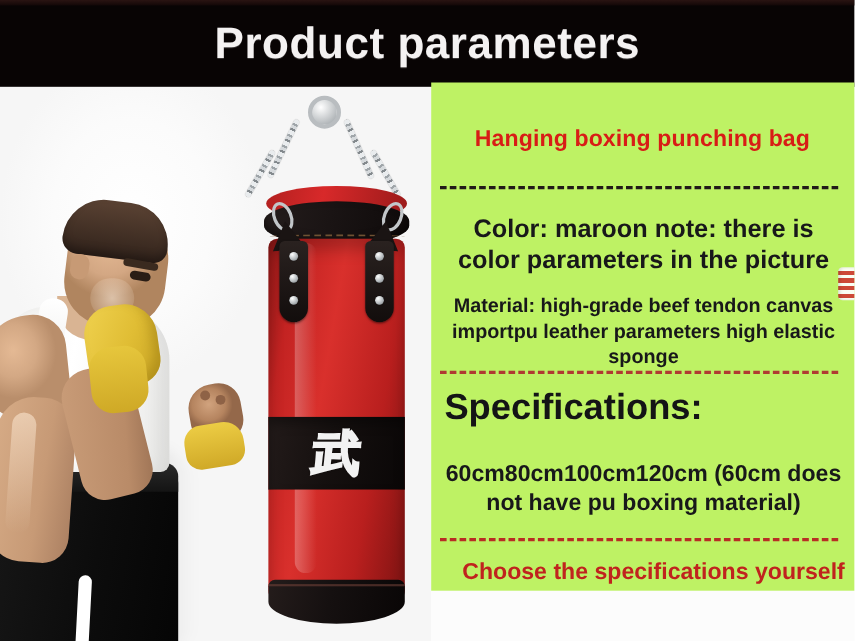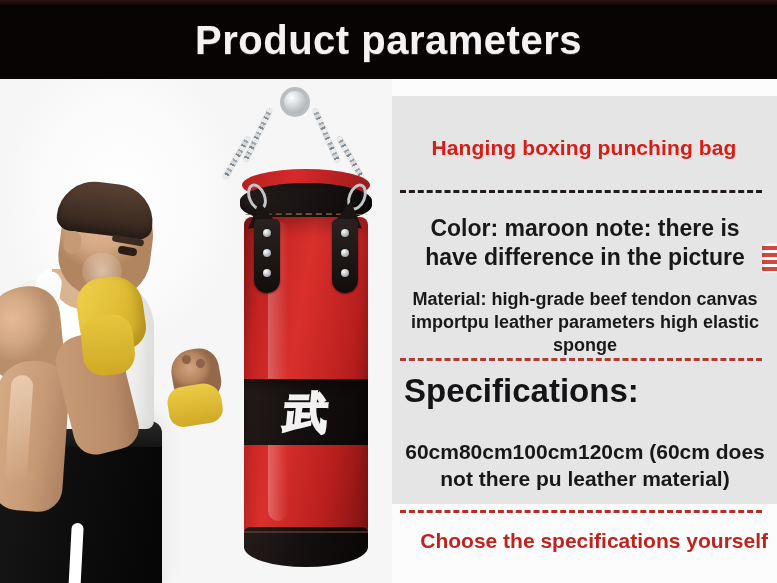--- a/index.html
+++ b/index.html
@@ -270,22 +270,22 @@
     transform:skewX(-6deg);
   }
   .bag-sheen{
     left:50px;top:142px;width:20px;height:300px;
     background:linear-gradient(to right,rgba(255,255,255,.26),rgba(255,255,255,0));
     border-radius:12px;
   }
 
   
   .info{
-    position:absolute;left:392px;top:96px;width:385px;height:408px;
-    background:#e5e5e5;
+    position:absolute;left:392px;top:75px;width:385px;height:462px;
+    background:#bef264;
   }
   .line-red-hd{
     position:absolute;left:12px;top:40px;width:360px;
     text-align:center;color:#d81c16;font-size:21px;font-weight:bold;
     letter-spacing:.1px;
   }
   .divider{
     position:absolute;left:8px;width:362px;height:0;
   }
   .divider i{
@@ -410,31 +410,31 @@
   </div>
 
   <div class="info">
 
     <div class="line-red-hd">Hanging boxing punching bag</div>
 
     <div class="divider d1">
         <i></i>
       </div>
 
-    <div class="color-note">Color: maroon note: there is have difference in the picture</div>
+    <div class="color-note">Color: maroon note: there is color parameters in the picture</div>
 
     <div class="material">Material: high-grade beef tendon canvas importpu leather parameters high elastic sponge</div>
 
     <div class="divider red d2">
         <i></i>
       </div>
 
     <div class="spec-title">Specifications:</div>
 
-    <div class="spec-sizes">60cm80cm100cm120cm (60cm does not there pu leather material)</div>
+    <div class="spec-sizes">60cm80cm100cm120cm (60cm does not have pu boxing material)</div>
 
     <div class="divider red2 d3">
         <i></i>
       </div>
 
     <div class="choose">Choose the specifications yourself</div>
   </div>
 
   <div class="edge-item"></div>
 

